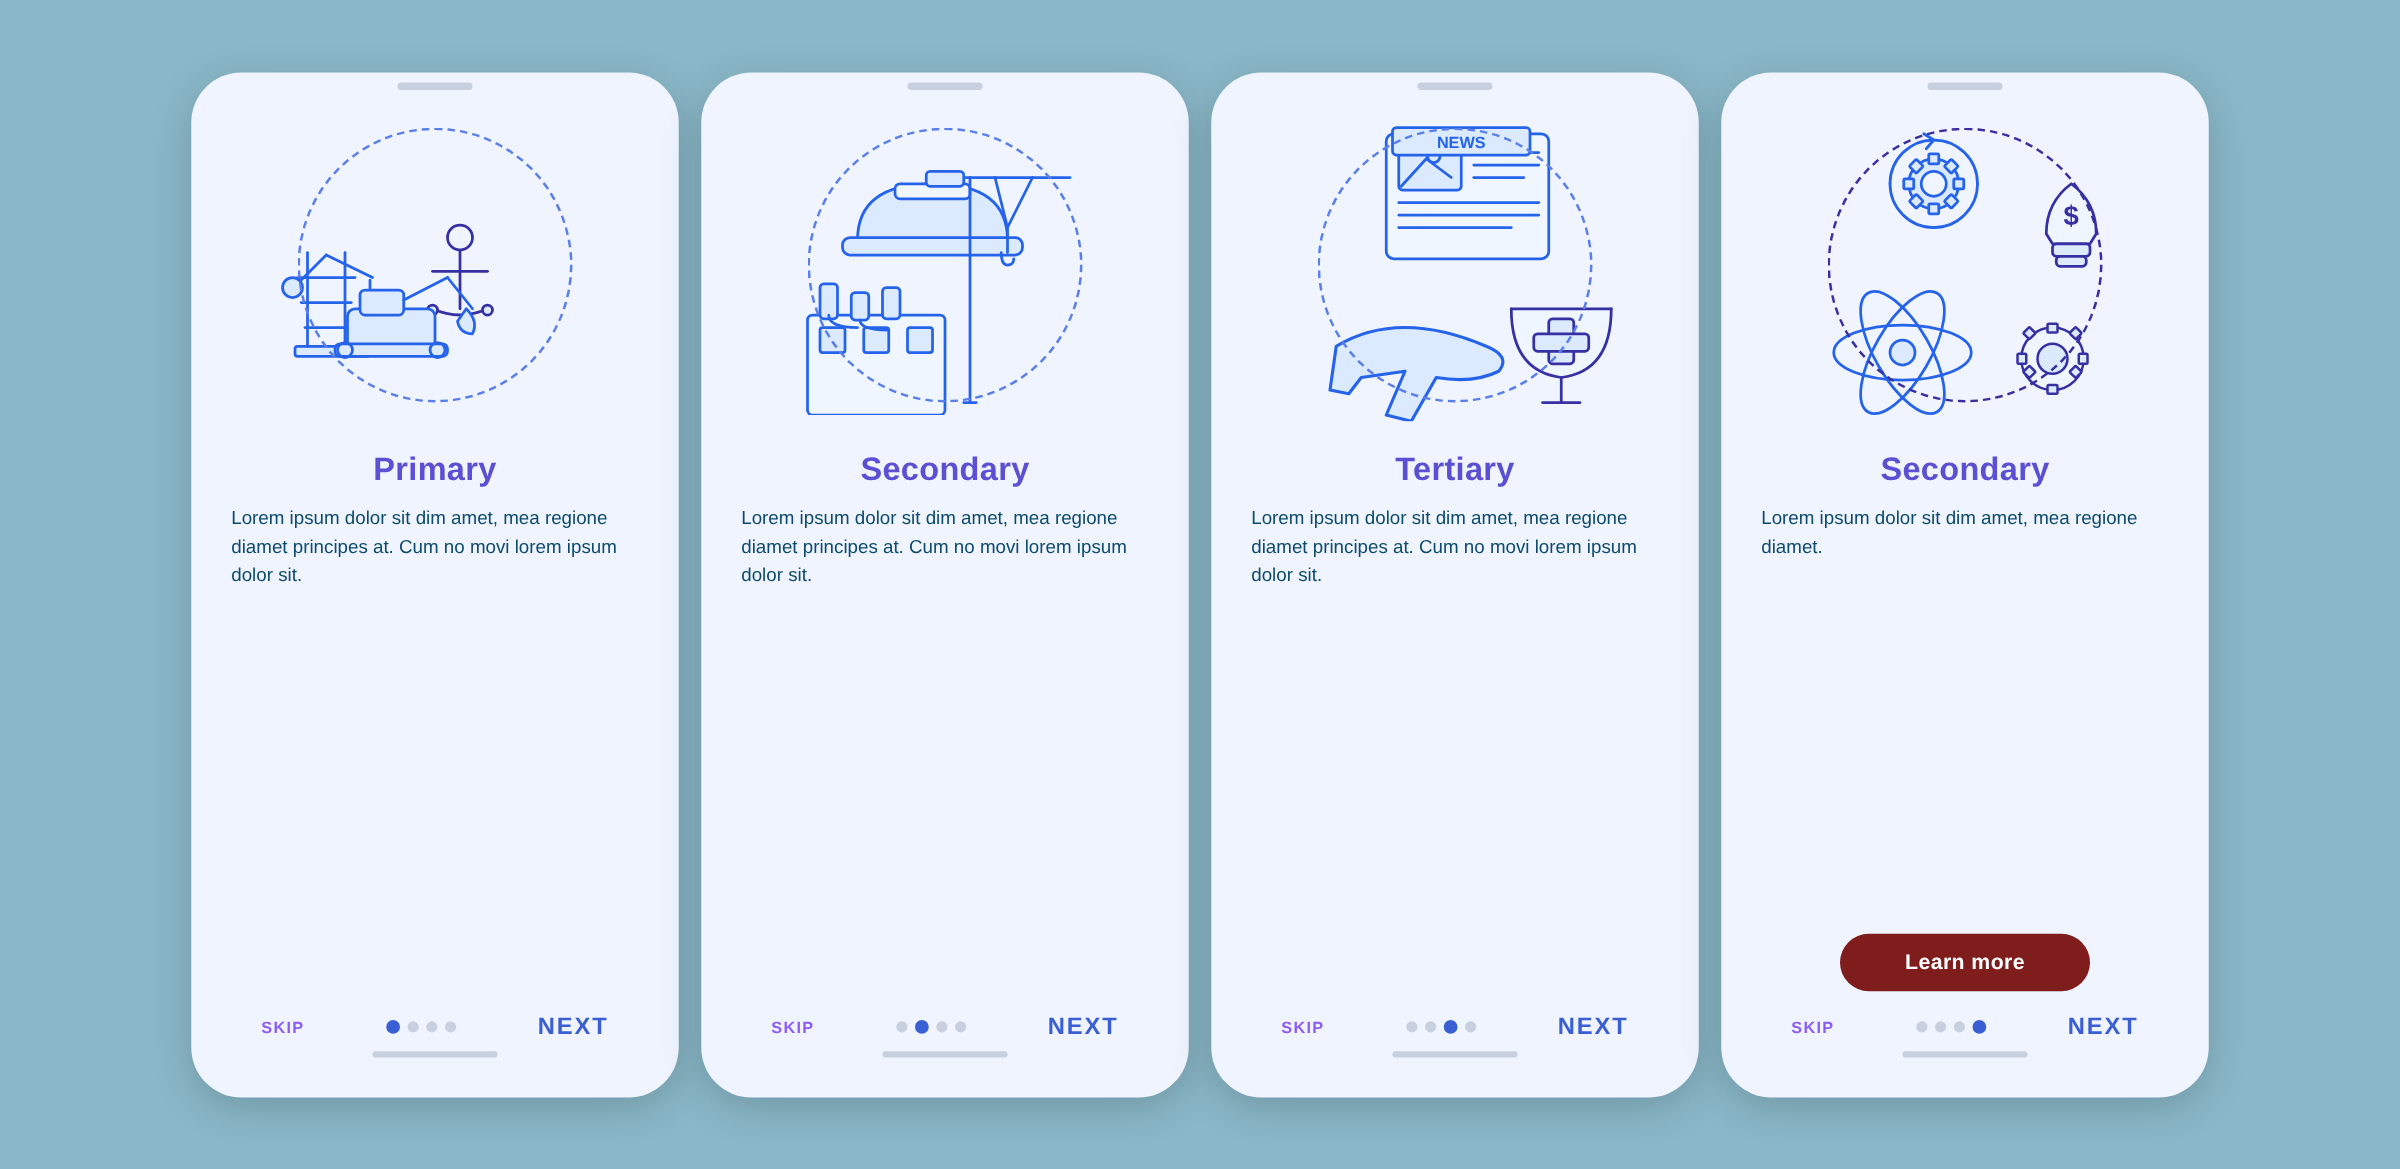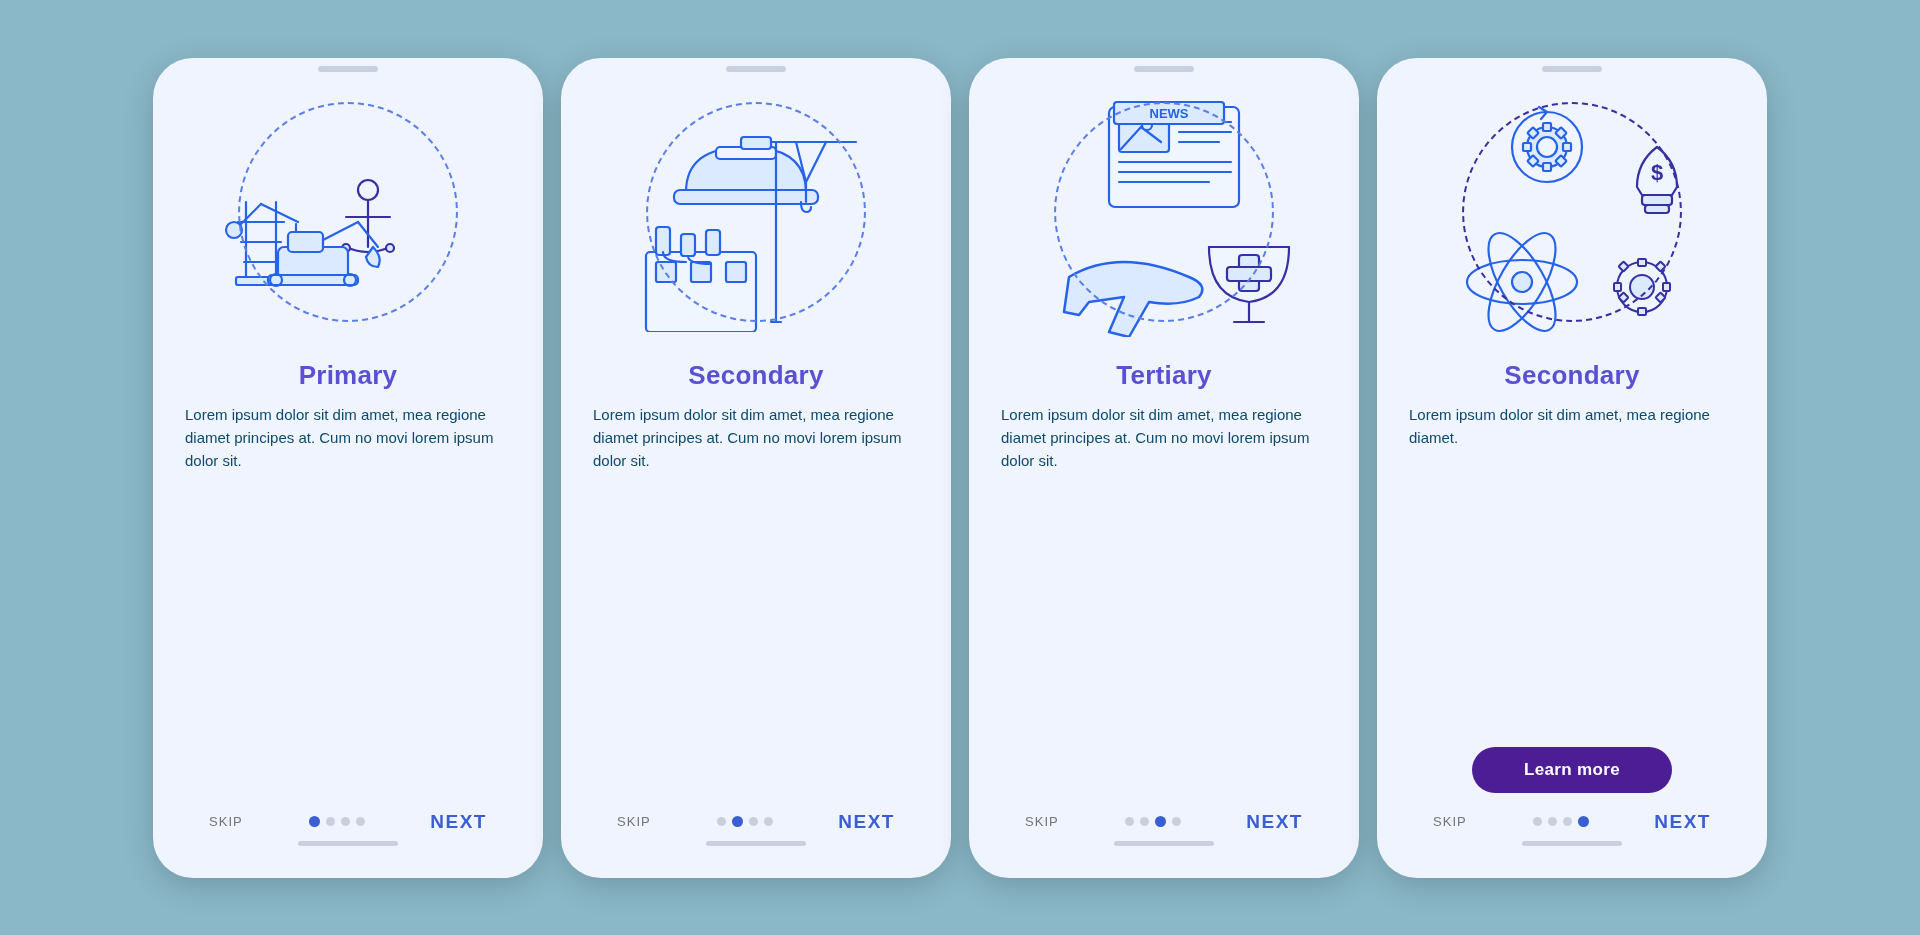--- a/index.html
+++ b/index.html
@@ -85,21 +85,21 @@
       flex: 1;
     }
 
     .card-footer {
       width: 100%;
       padding: 16px 28px 20px 28px;
     }
 
     .learn-more-btn {
       display: block;
-      background: #4c1d95;
+      background: #7f1d1d;
       color: #fff;
       font-size: 17px;
       font-weight: 600;
       border-radius: 30px;
       padding: 13px 0;
       margin: 0 auto 18px auto;
       width: 200px;
       cursor: pointer;
       border: none;
       letter-spacing: 0.02em;
@@ -109,22 +109,22 @@
       display: flex;
       align-items: center;
       justify-content: space-between;
       width: 100%;
       padding: 0 28px;
       margin-bottom: 8px;
     }
 
     .nav-skip {
       font-size: 13px;
-      font-weight: 400;
-      color: #737373;
+      font-weight: 700;
+      color: #8b5cf6;
       letter-spacing: 0.08em;
       cursor: pointer;
     }
 
     .nav-next {
       font-size: 19px;
       font-weight: 700;
       color: #3a5fd4;
       letter-spacing: 0.08em;
       cursor: pointer;

